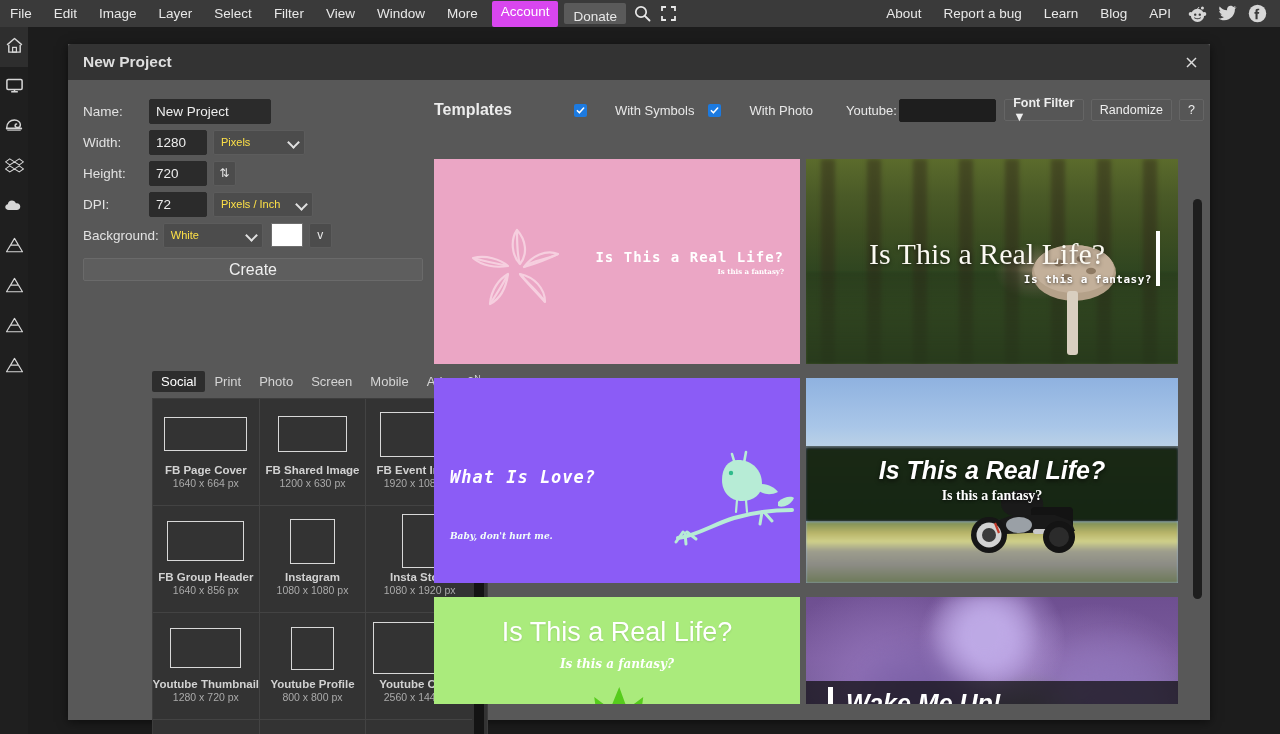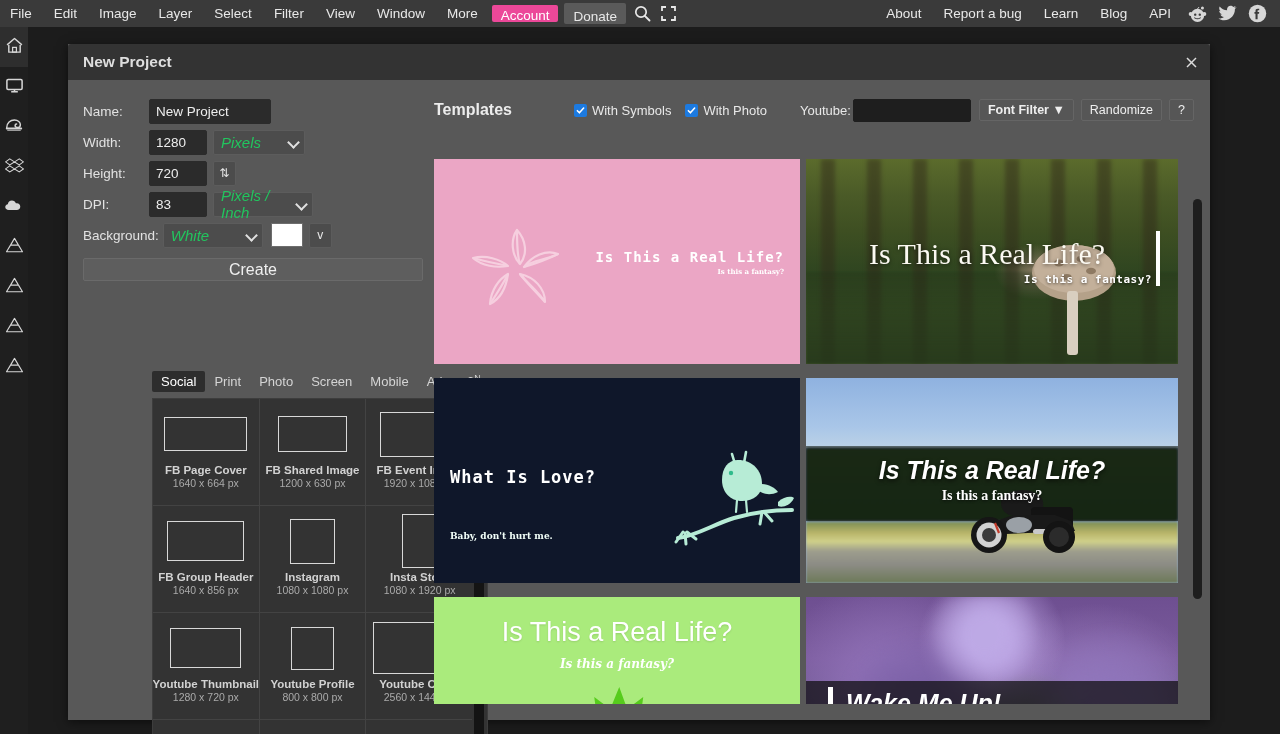--- a/index.html
+++ b/index.html
@@ -18,22 +18,22 @@
     display: flex; align-items: center;
     font-size: 13.5px; color: #e8e8e8;
     z-index: 50;
   }
   .menu-item {
     padding: 0 11px; line-height: 27px; height: 27px;
     white-space: nowrap; cursor: default;
   }
   .menu-item.first { padding-left: 10px; }
   #menu-account {
-    background: #ec4899; color: #fff; border-radius: 2px;
-    height: 17px; line-height: 21px; padding: 0 9px; margin: 0 3px;
+    background: #d946ef; color: #fff; border-radius: 2px;
+    height: 26px; line-height: 21px; padding: 0 9px; margin: 0 3px;
   }
   #menu-donate {
     background: #5a5a5a; color: #e8e8e8; border-radius: 2px;
     height: 21px; line-height: 21px; padding: 3px 9px; margin: 0 3px;
   }
   .mb-icon { width: 26px; height: 27px; display: flex; align-items: center; justify-content: center; }
   #menubar-right { margin-left: auto; display: flex; align-items: center; padding-right: 8px; }
   .social-icon { width: 30px; height: 27px; display: flex; align-items: center; justify-content: center; }
 
   
@@ -85,23 +85,23 @@
   .field {
     background: #2b2b2b; color: #ededed;
     border: 1px solid #2b2b2b; border-radius: 2px;
     font-size: 13.5px; height: 25px; padding: 0 6px;
     font-family: "Liberation Sans", sans-serif;
     display: flex; align-items: center;
   }
   #name-input { width: 122px; }
   #width-input, #height-input, #dpi-input { width: 58px; }
   .selectbox {
-    background: #4c4c4c; color: #22c55e; border: 1px solid #5c5c5c; border-radius: 2px;
-    height: 25px; font-size: 15px; padding: 0 20px 0 7px;
-    display: flex; align-items: center; position: relative; cursor: pointer; font-style: italic;
+    background: #4c4c4c; color: #fde047; border: 1px solid #5c5c5c; border-radius: 2px;
+    height: 25px; font-size: 11px; padding: 0 20px 0 7px;
+    display: flex; align-items: center; position: relative; cursor: pointer;
   }
   .selectbox::after {
     content: ""; position: absolute; right: 6px; top: 10px;
     width: 7px; height: 7px;
     border-left: 2px solid #e0e0e0; border-bottom: 2px solid #e0e0e0;
     transform: rotate(-45deg); top: 7px;
   }
   #width-unit { width: 92px; margin-left: 6px; }
   #dpi-unit { width: 100px; margin-left: 6px; }
   #bg-select { width: 100px; margin-left: 4px; }
@@ -168,21 +168,21 @@
     position: absolute; left: 2px; top: 6px; width: 10px; height: 374px;
     background: #141414; border-radius: 5px; cursor: pointer;
   }
 
   
   #templates-header {
     position: absolute; left: 366px; top: 16px; width: 770px; height: 28px;
     display: flex; align-items: center;
   }
   #templates-title { font-size: 16px; font-weight: bold; color: #ececec; }
-  .chk-group { display: flex; align-items: center; cursor: pointer; }
+  .chk-group { display: flex; align-items: center; cursor: pointer; gap: 23px; }
   .chkbox {
     width: 13px; height: 13px; background: #1c7ae0; border-radius: 2px;
     display: flex; align-items: center; justify-content: center; margin-right: 5px;
   }
   .chkbox svg { display: block; }
   .chk-label { font-size: 13px; color: #e8e8e8; white-space: nowrap; }
   #keywords-label { font-size: 13px; color: #e8e8e8; }
   #keywords-input {
     width: 118px; height: 23px; background: #1e1e1e; border: 1px solid #1e1e1e;
     border-radius: 2px; margin-left: 2px;
@@ -259,21 +259,21 @@
     position: absolute; right: 26px; top: 114px;
     font-family: "DejaVu Sans Mono", monospace; font-weight: bold;
     font-size: 11px; color: #ffffff; letter-spacing: .5px;
     text-shadow: 0 1px 3px rgba(0,0,0,.6);
   }
   .tpl-forest .vbar {
     position: absolute; right: 18px; top: 72px; width: 4px; height: 55px; background: #ffffff;
   }
 
   
-  .tpl-teal { background: #0f172a; }
+  .tpl-teal { background: #8b5cf6; font-style: italic; }
   .tpl-teal .ttl {
     position: absolute; left: 16px; top: 89px;
     font-family: "DejaVu Sans Mono", monospace; font-weight: bold;
     font-size: 17px; color: #ffffff; letter-spacing: 1px;
   }
   .tpl-teal .sub {
     position: absolute; left: 16px; top: 110px;
     font-family: "DejaVu Serif", serif; font-weight: bold;
     font-size: 9px; color: #f2fff9; margin-top: 43px;
   }
@@ -513,21 +513,21 @@
         <div class="field" id="width-input">1280</div>
         <div class="selectbox" id="width-unit">Pixels</div>
       </div>
       <div class="form-row">
         <div class="form-label">Height:</div>
         <div class="field" id="height-input">720</div>
         <div class="smallbtn">⇅</div>
       </div>
       <div class="form-row">
         <div class="form-label">DPI:</div>
-        <div class="field" id="dpi-input">83</div>
+        <div class="field" id="dpi-input">72</div>
         <div class="selectbox" id="dpi-unit">Pixels / Inch</div>
       </div>
       <div class="form-row">
         <div class="form-label" style="width:auto;">Background:</div>
         <div class="selectbox" id="bg-select">White</div>
         <div id="swatch"></div>
         <div class="smallbtn" id="swatch-drop">v</div>
       </div>
       <div id="create-btn">Create</div>
     </div>

